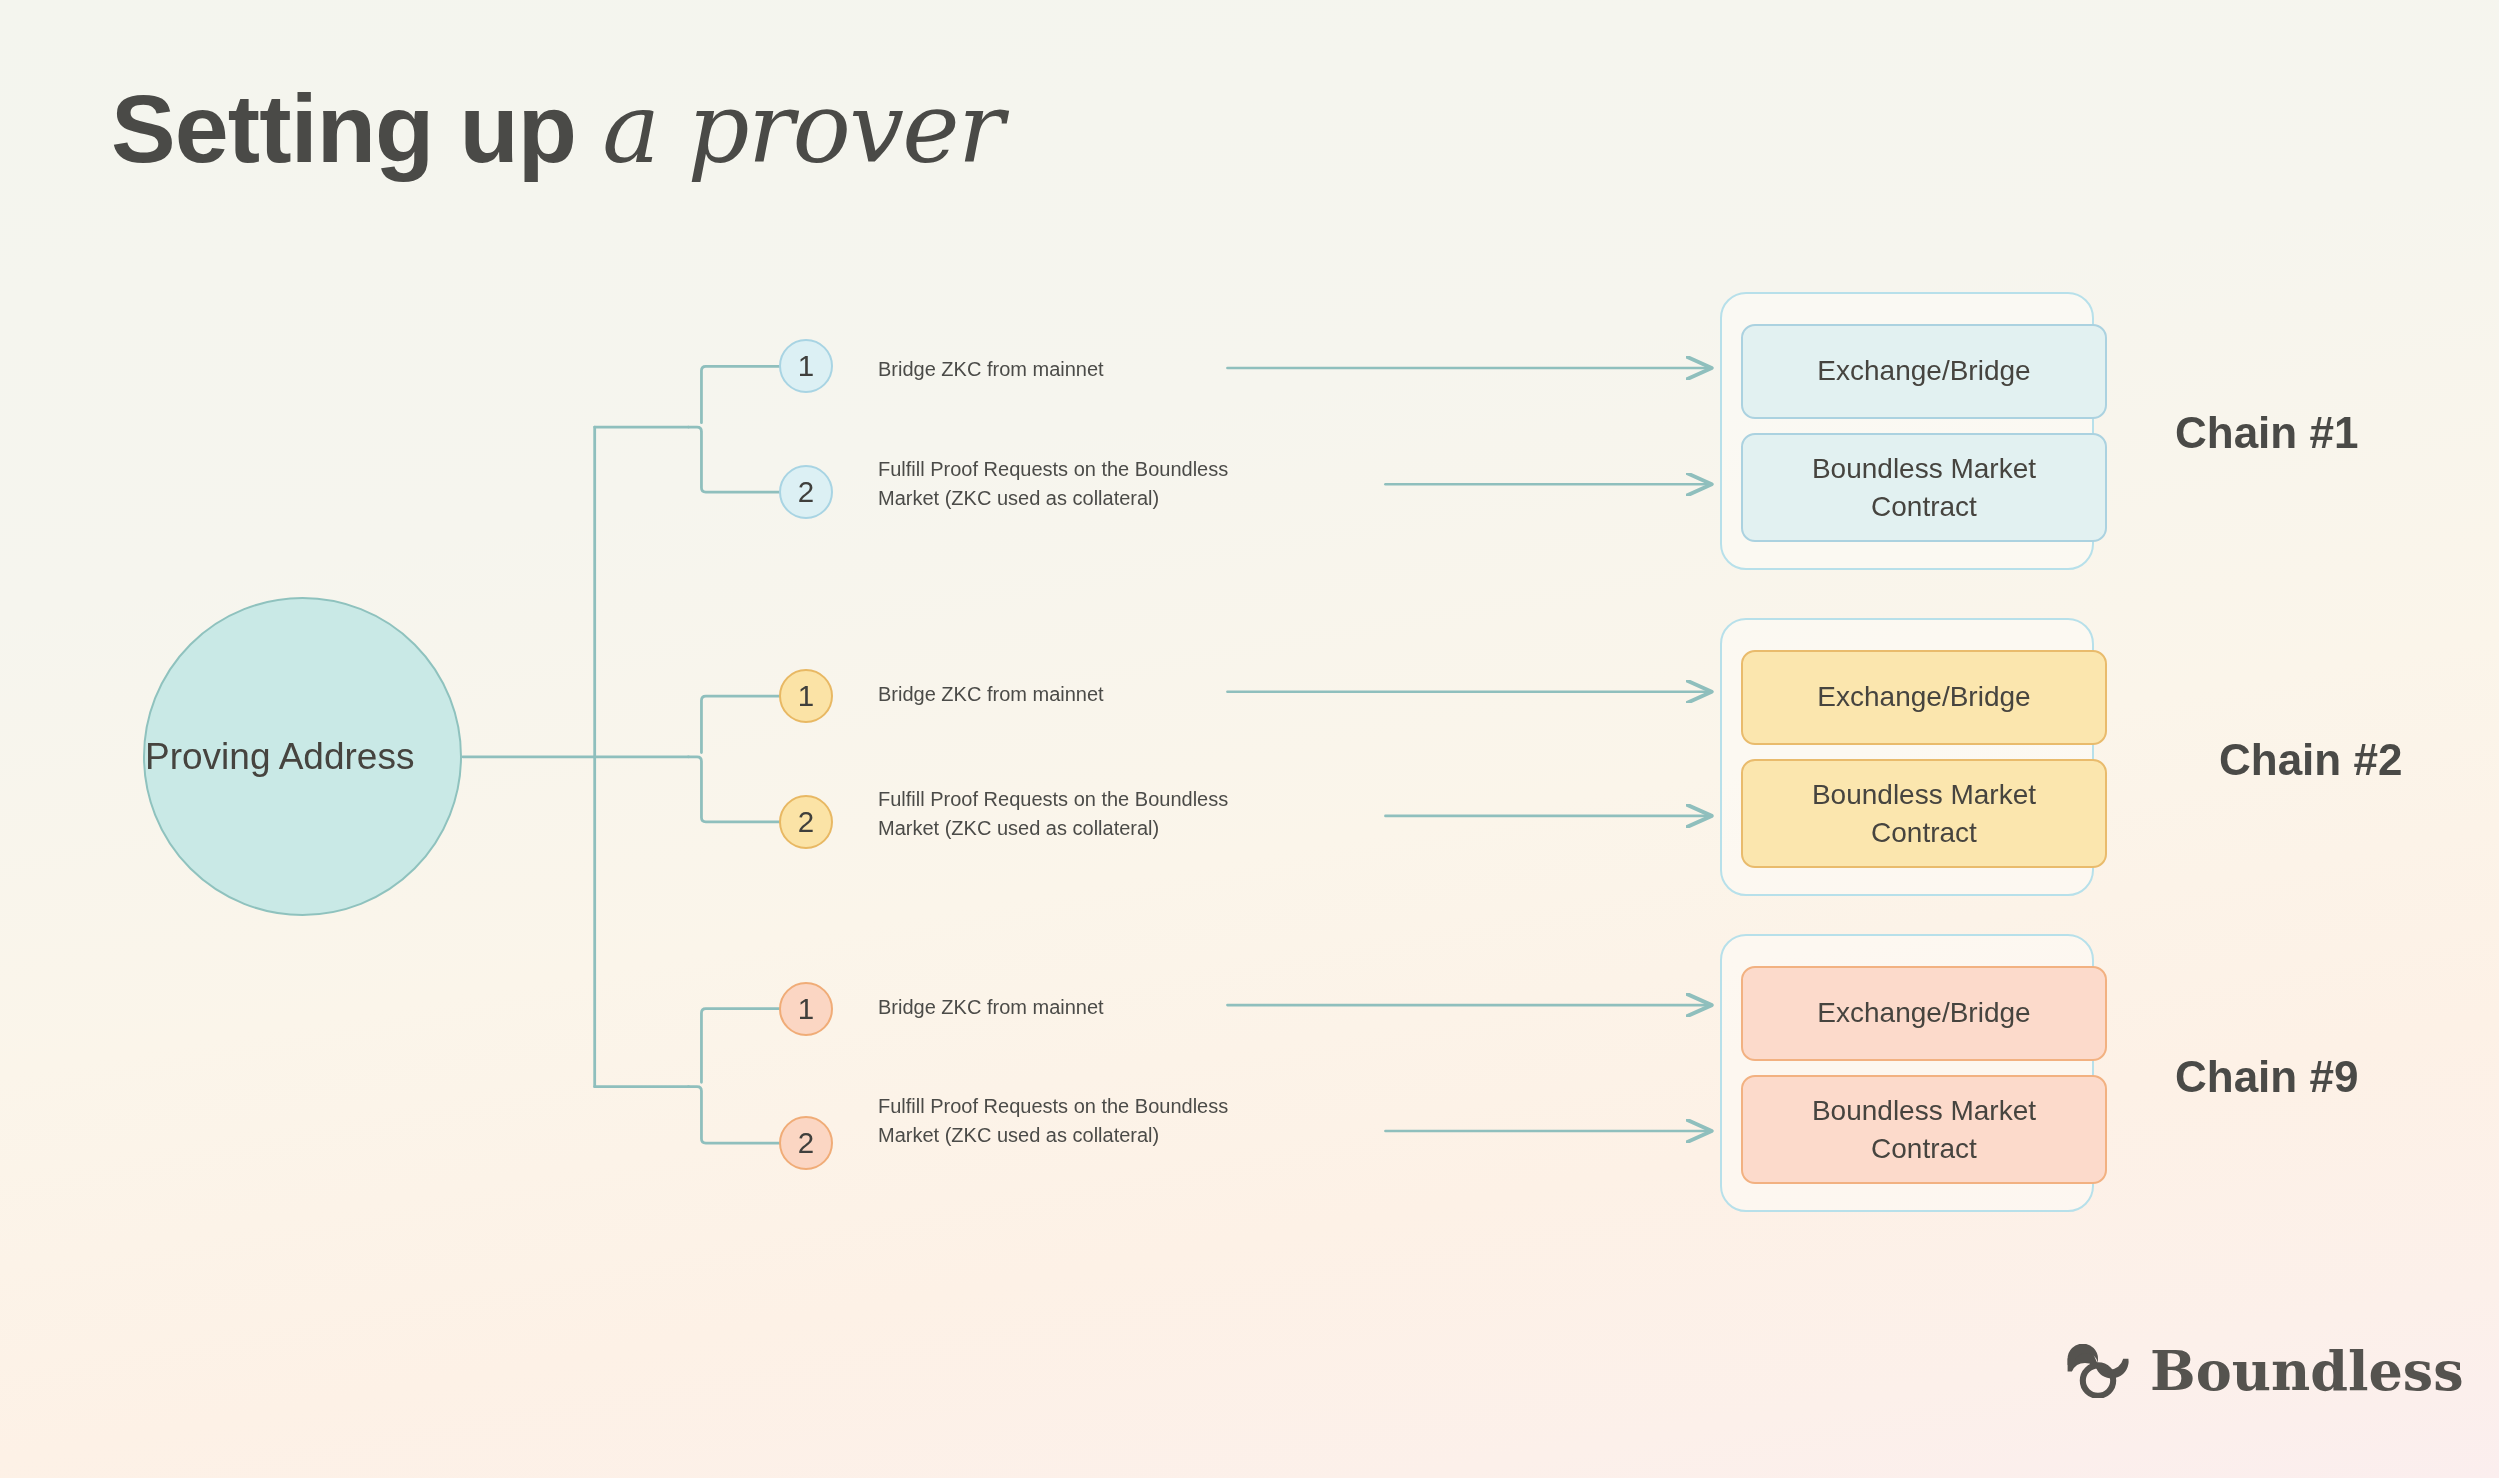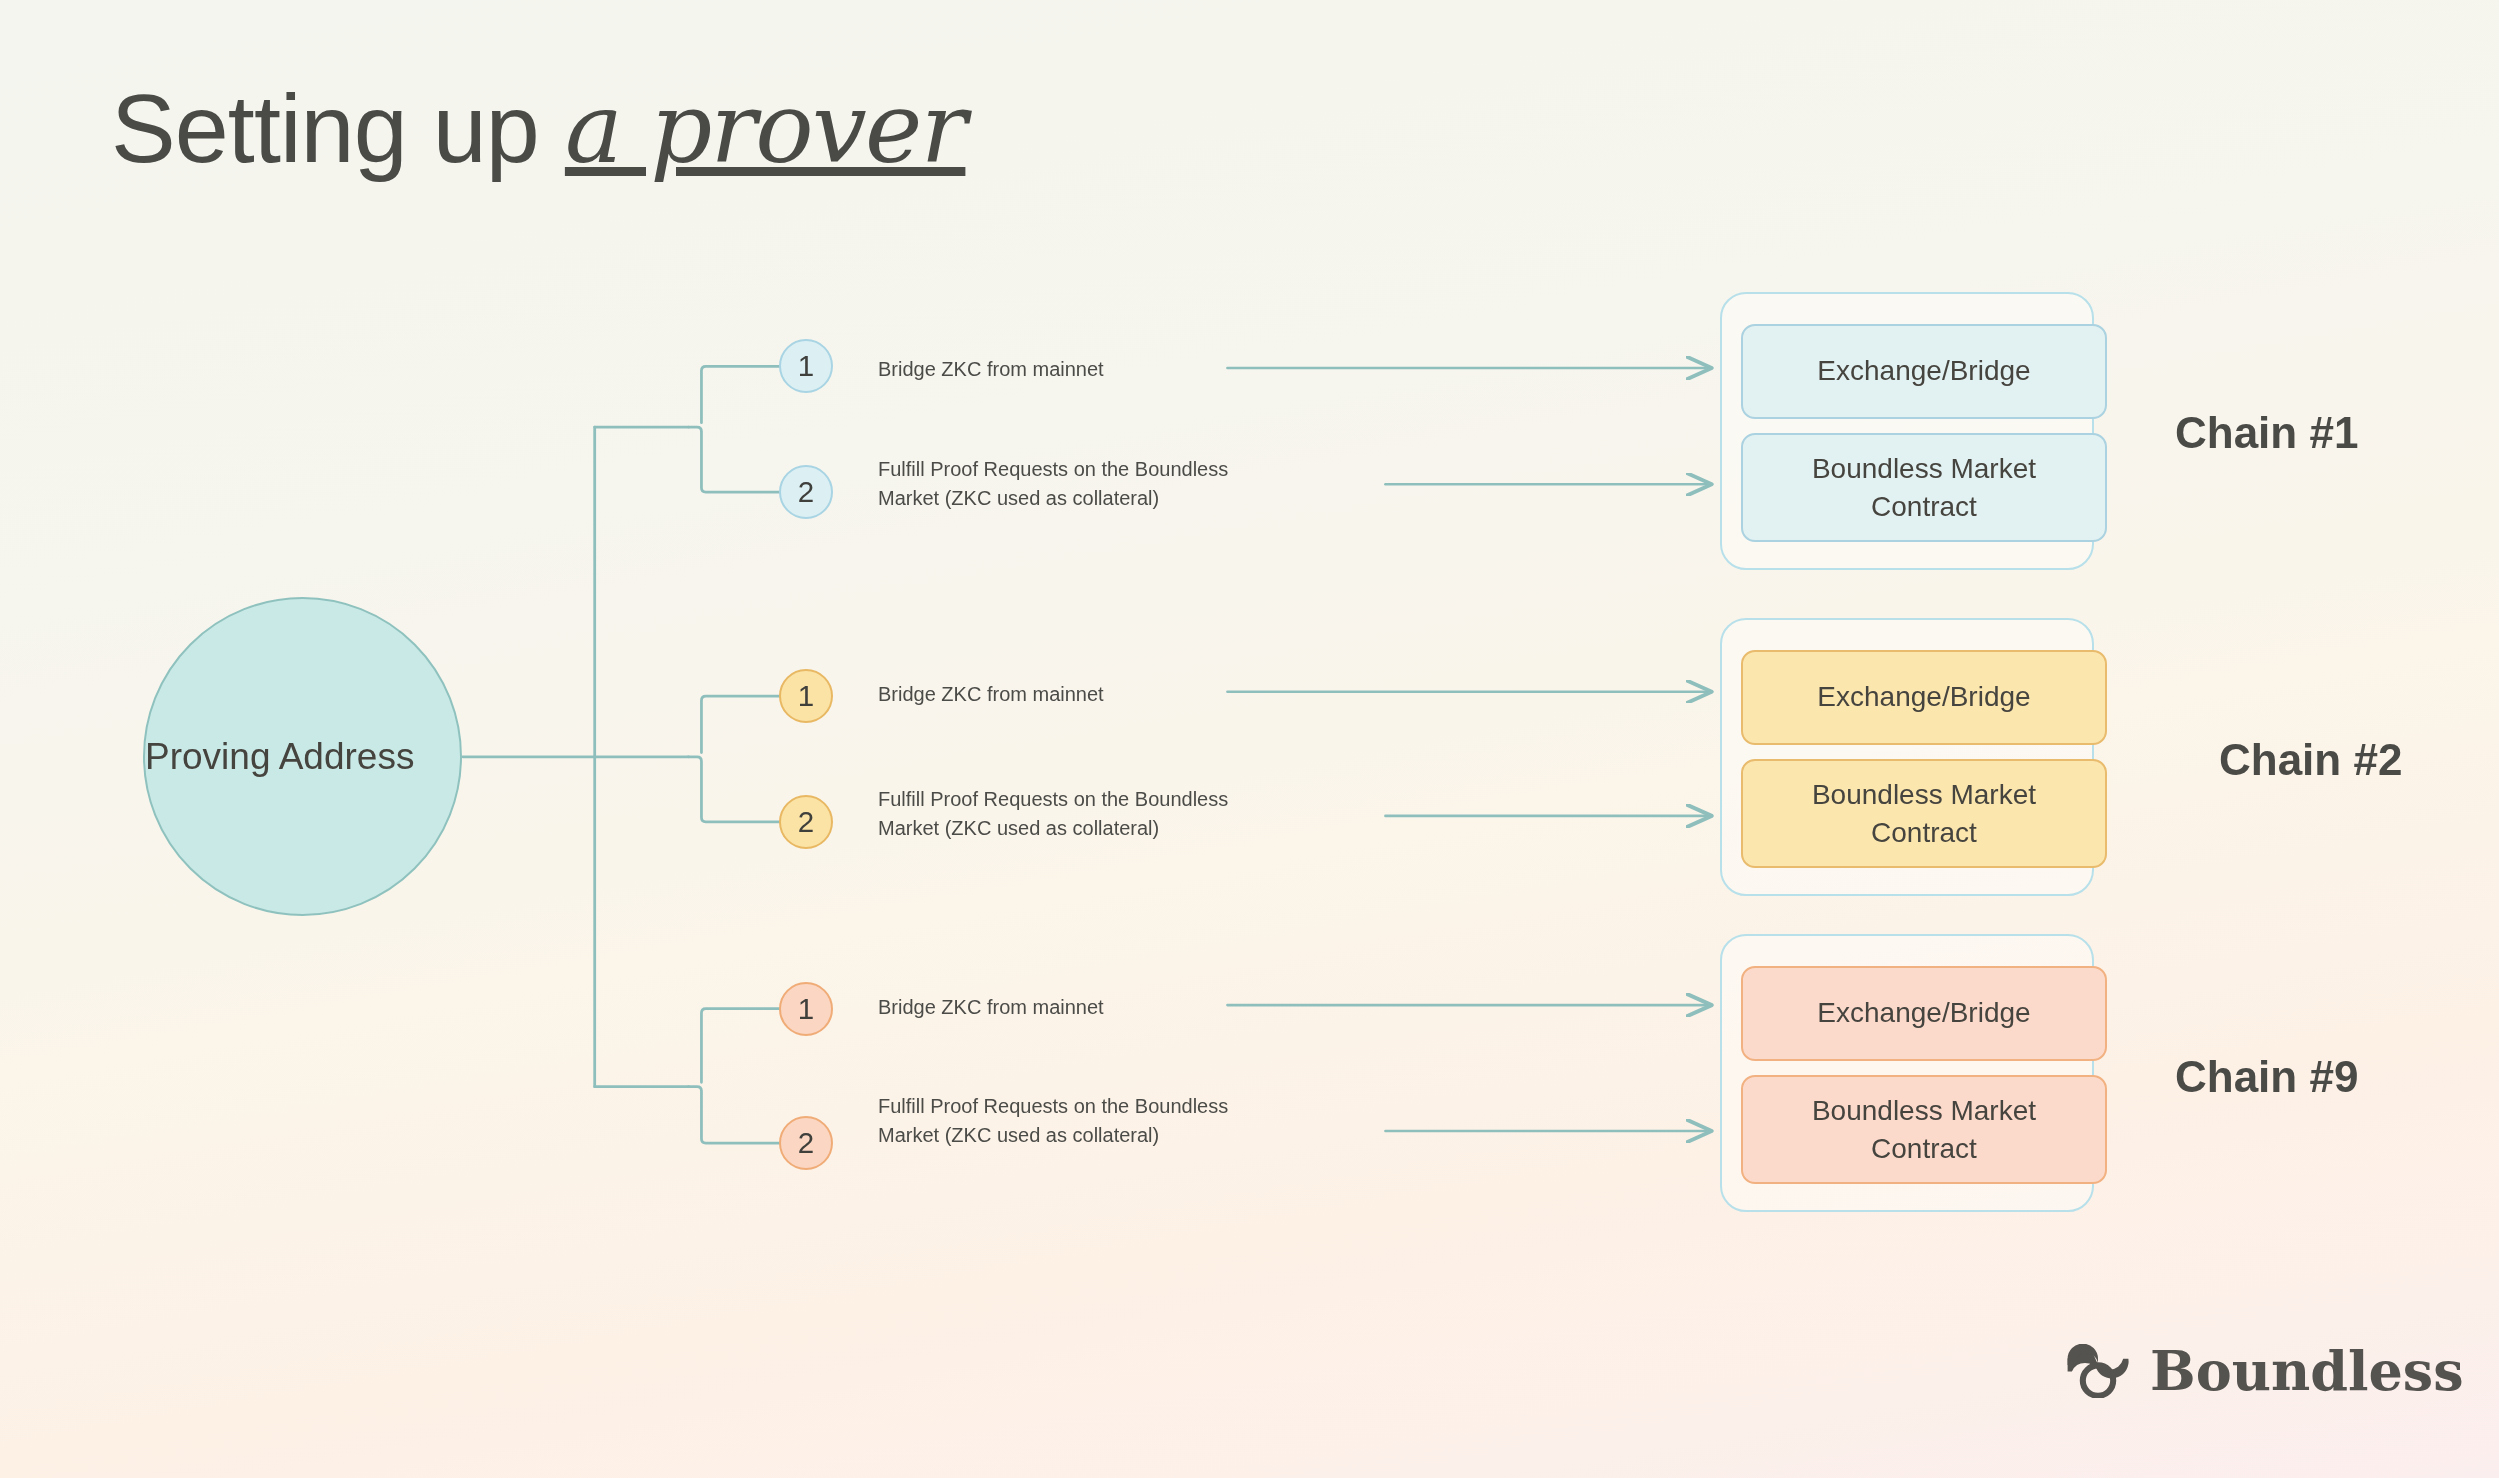--- a/index.html
+++ b/index.html
@@ -33,28 +33,27 @@
     left: 111px;
     top: 80px;
     font-size: 97px;
     line-height: 1.02;
     color: #4a4a47;
     white-space: nowrap;
     letter-spacing: -0.9px;
   }
   #title .t-roman {
     font-family: "Liberation Sans", sans-serif;
-    font-weight: 400;
+    font-weight: 700;
   }
   #title .t-italic {
     font-family: "DejaVu Serif", "Liberation Serif", serif;
     font-style: italic;
     font-weight: 400;
     letter-spacing: -1.7px;
-    text-decoration: underline;
   }
 
   
   #wires {
     position: absolute;
     left: 0;
     top: 0;
     width: 2500px;
     height: 1479px;
     pointer-events: none;

